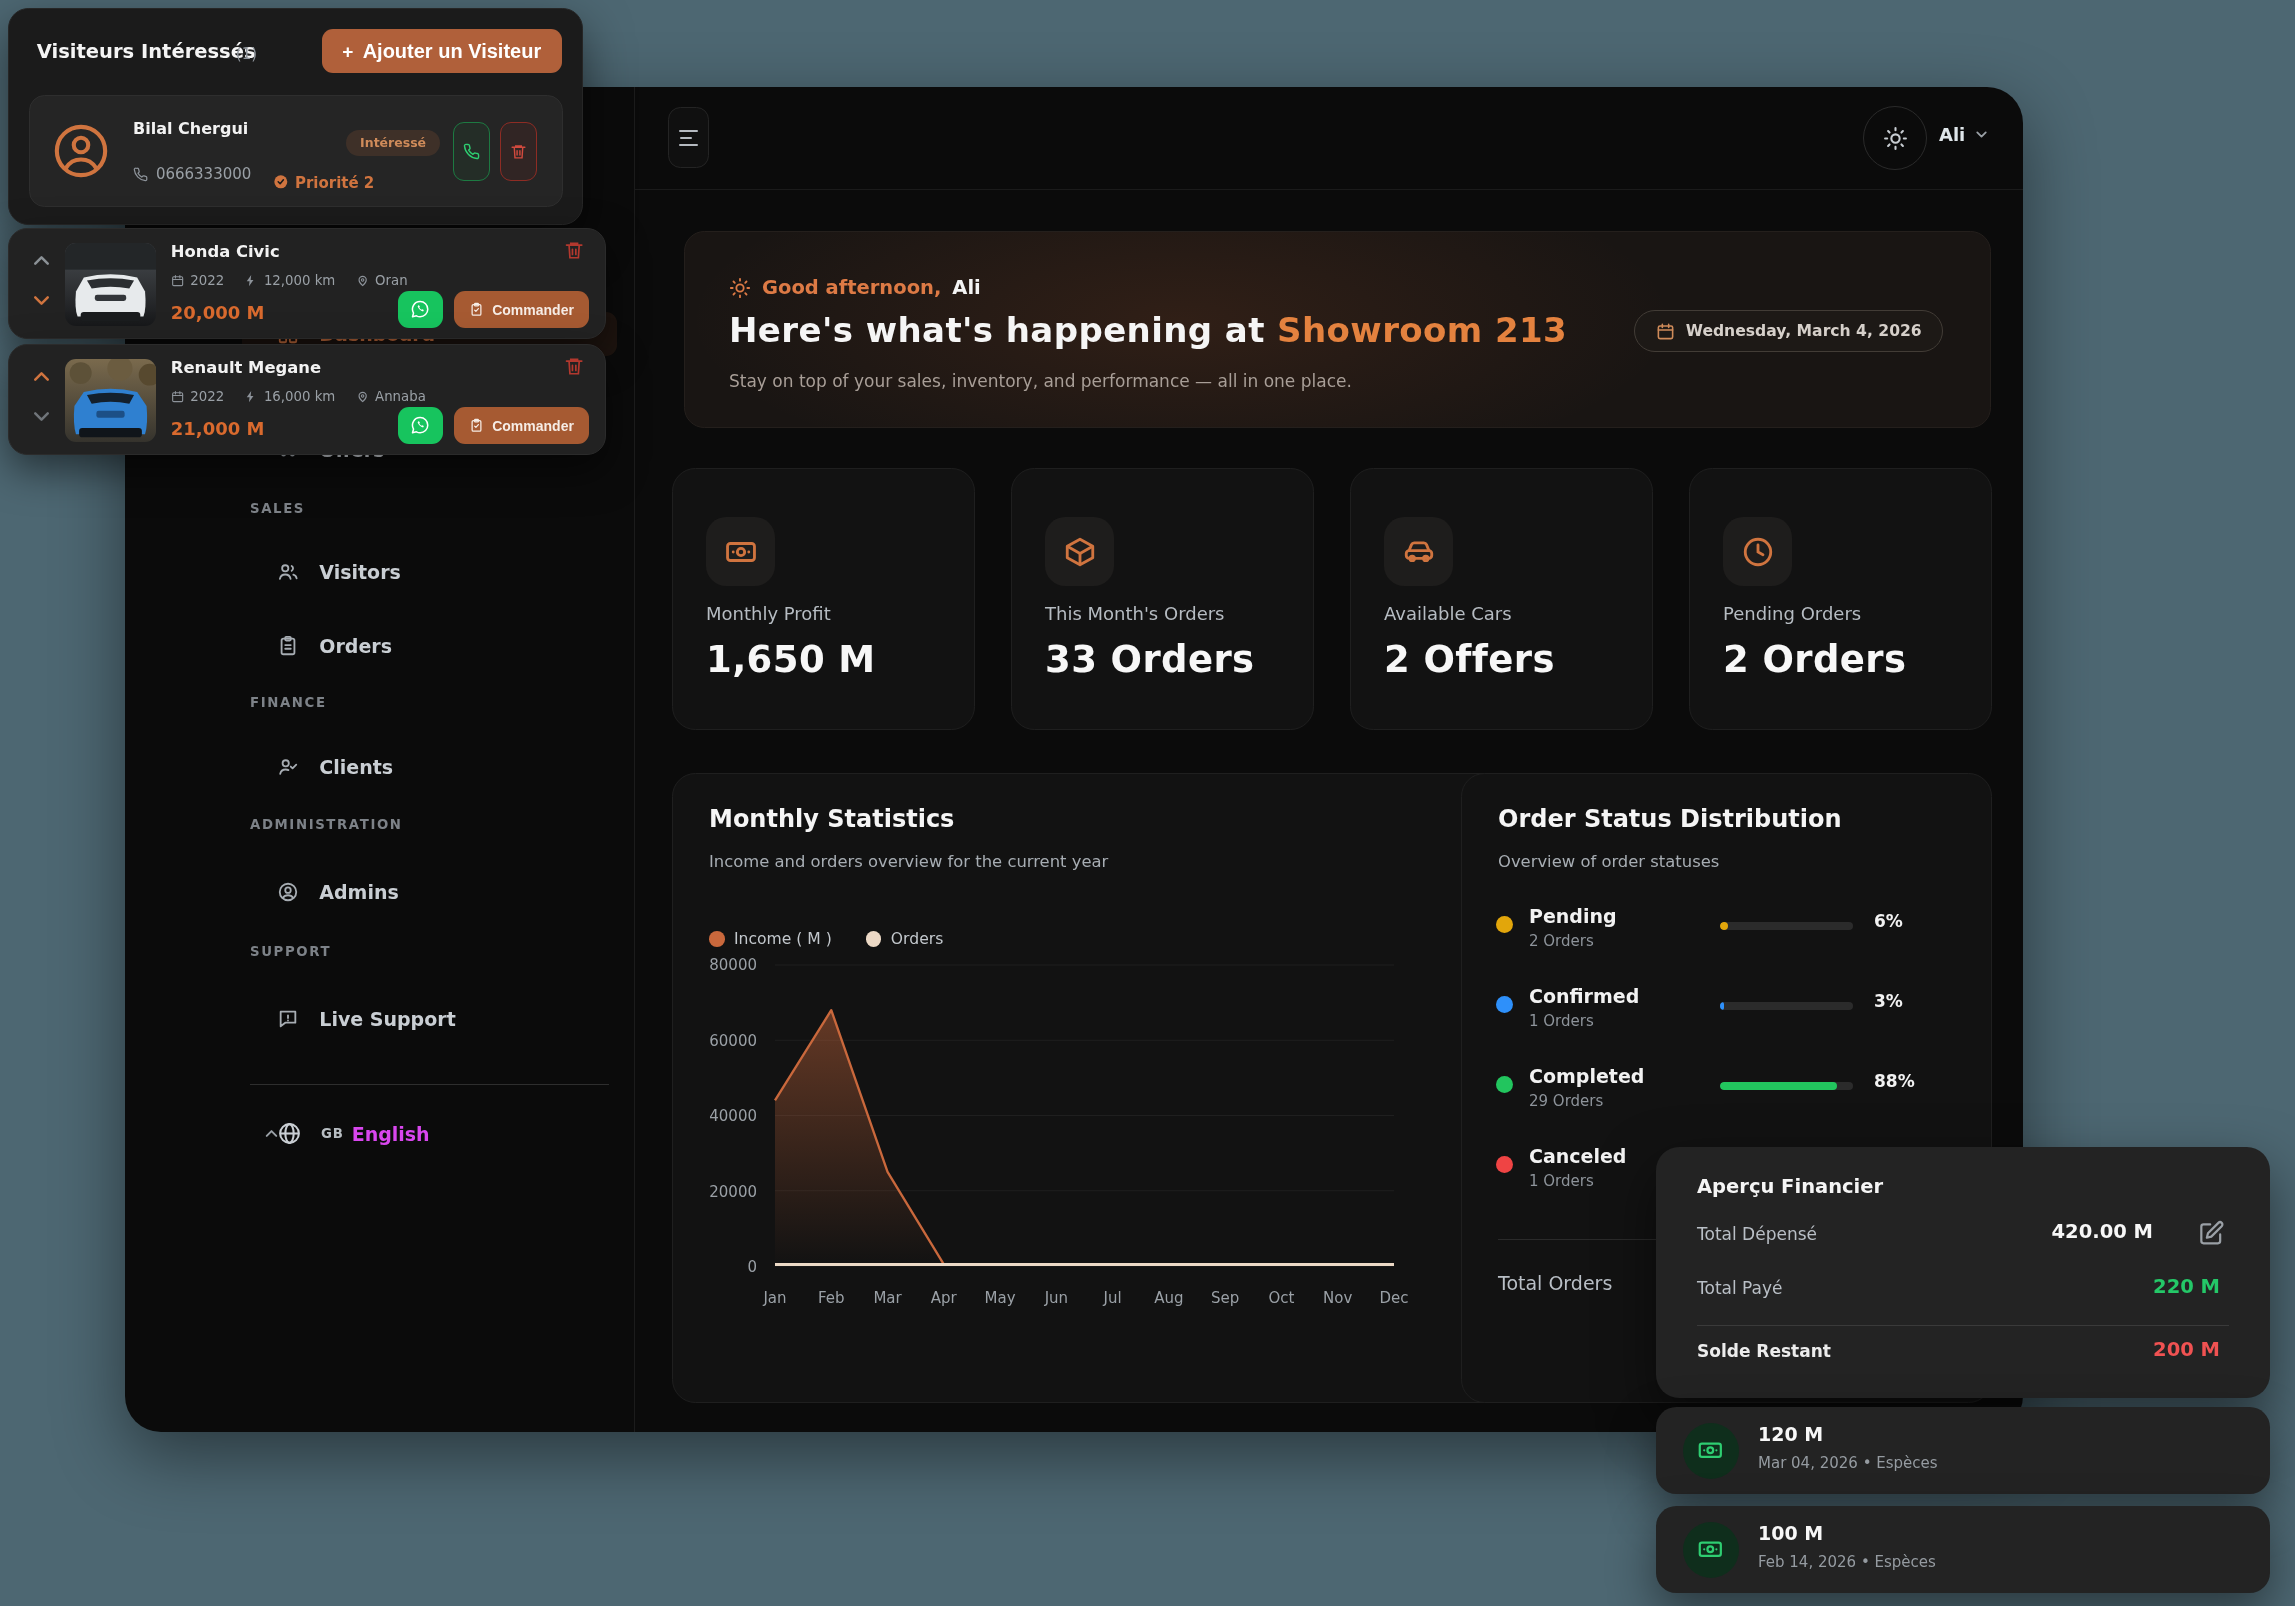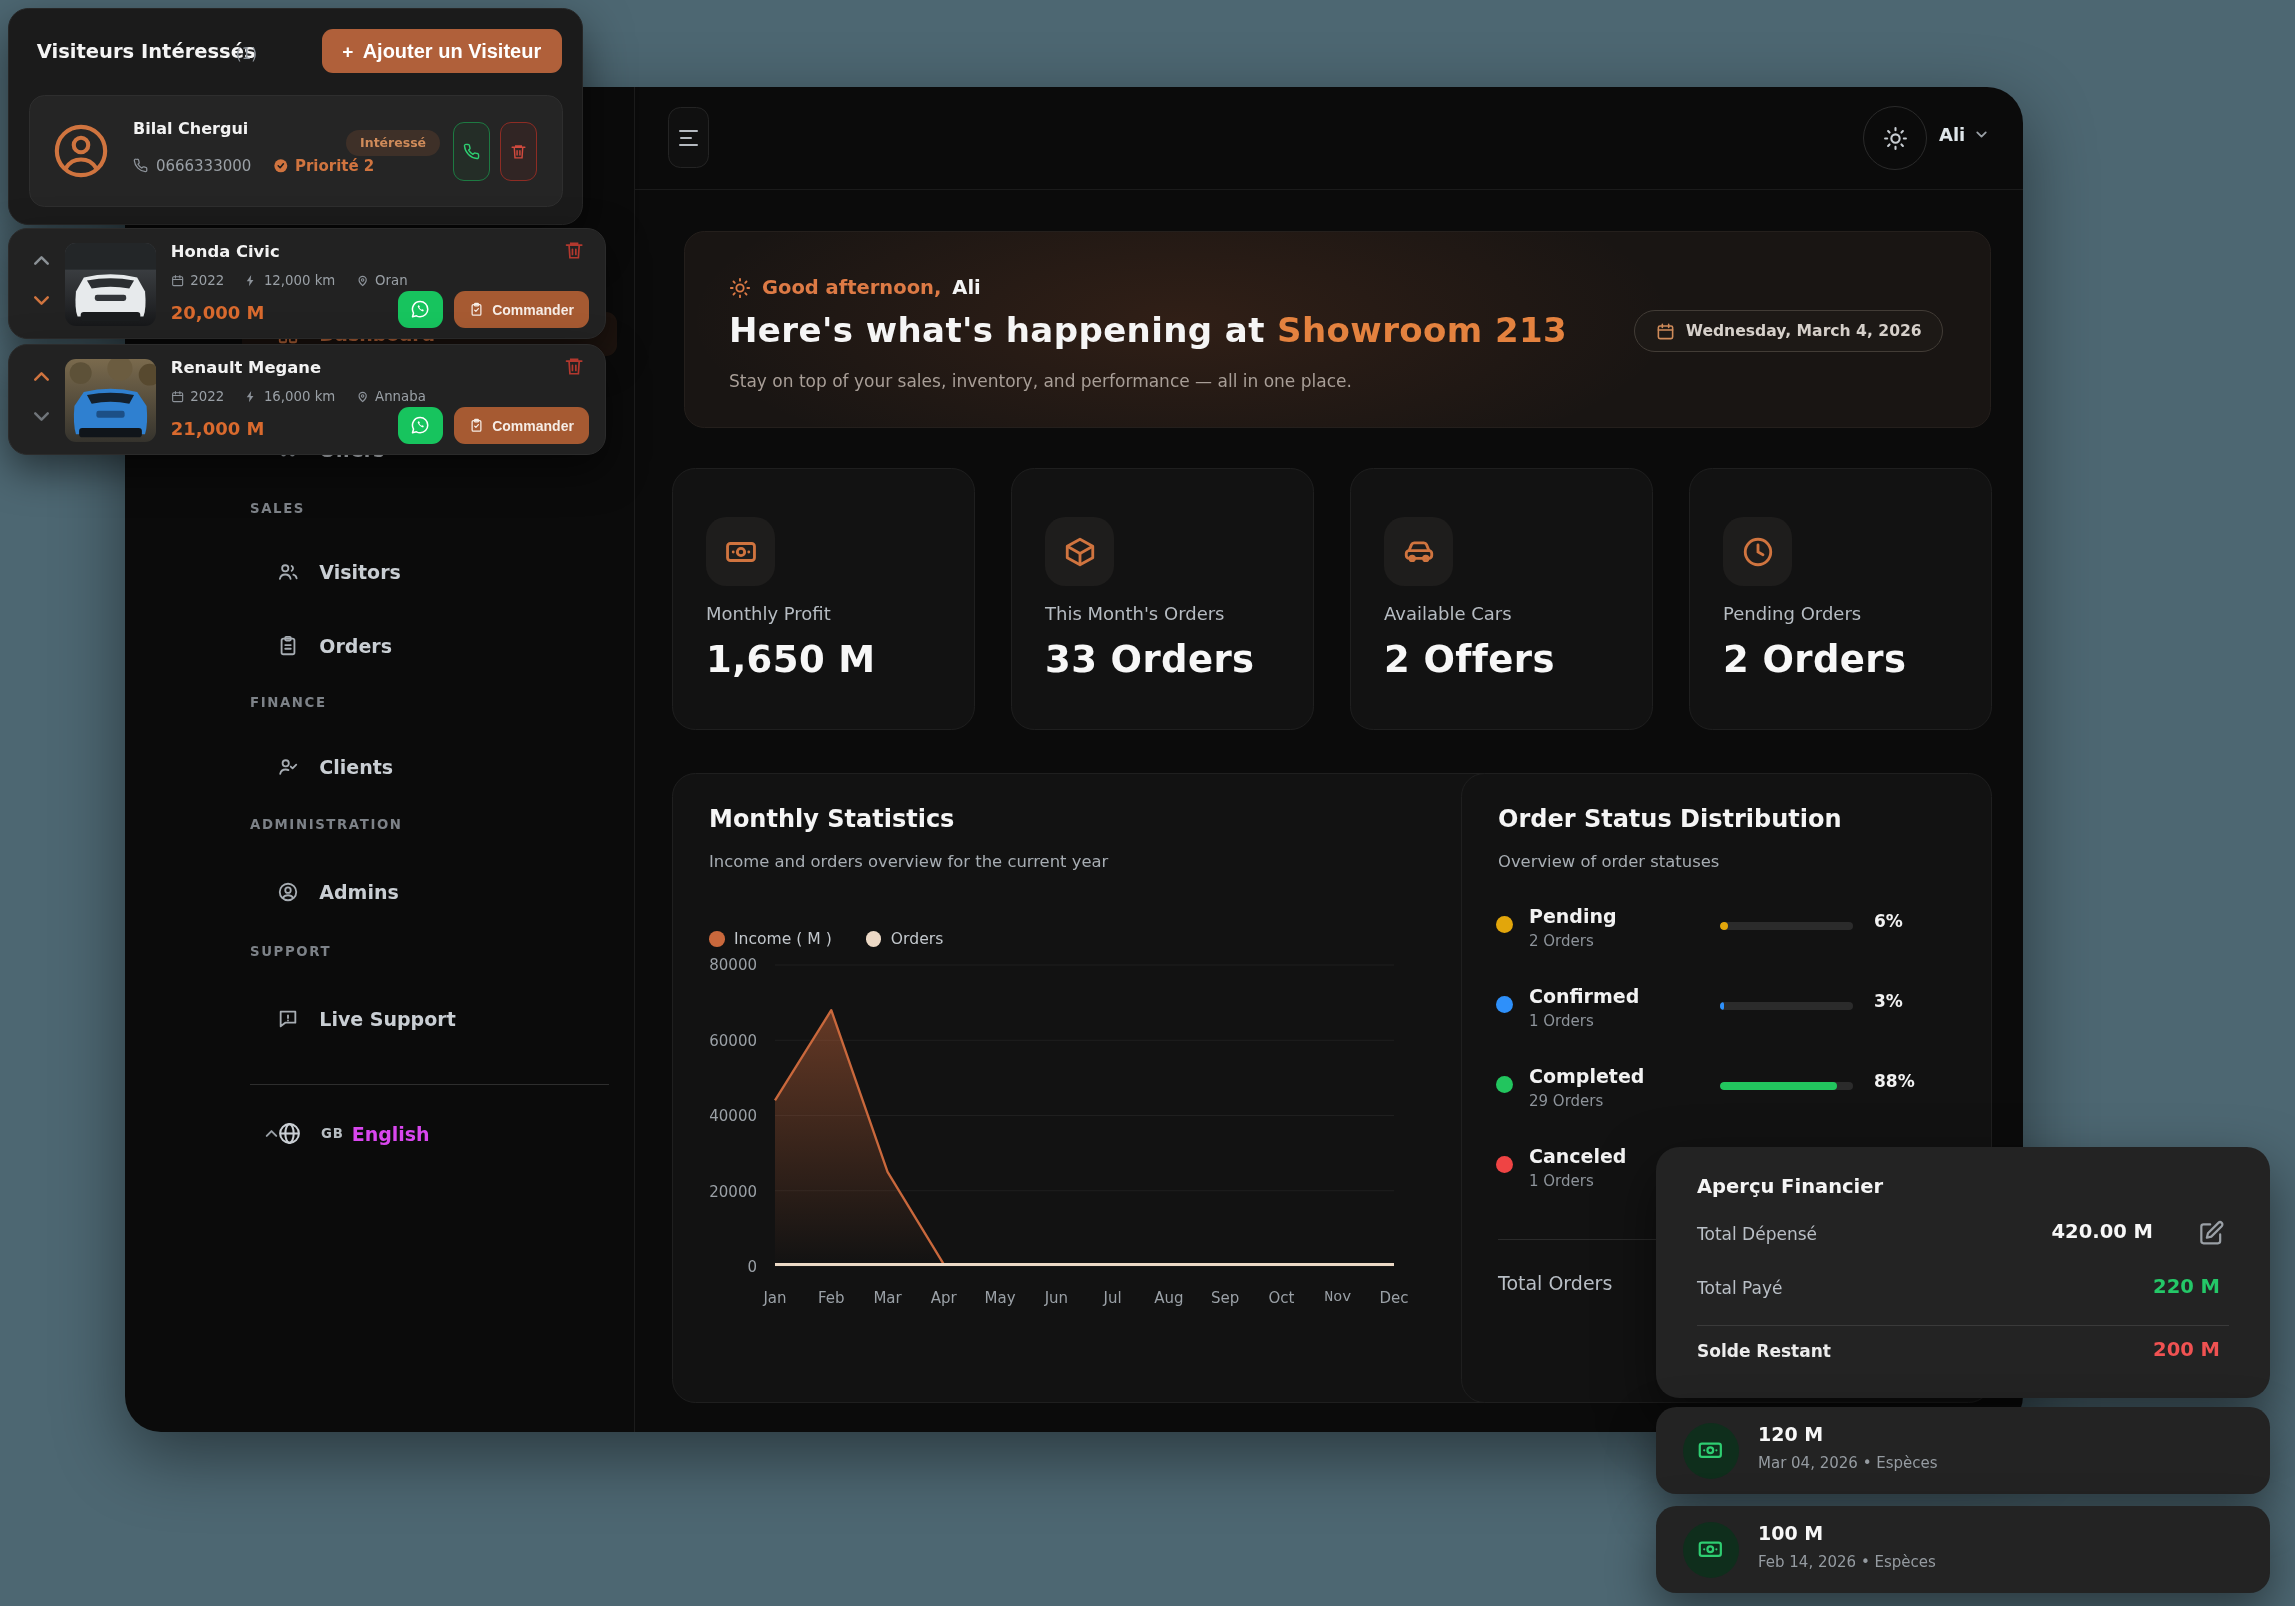--- a/index.html
+++ b/index.html
@@ -123,21 +123,21 @@
   .addbtn .plus { font-size:19px; font-weight:600; line-height:1; }
   .addbtn .albl { font-size:20px; font-weight:700; }
   .vcard { position:absolute; left:20.3px; top:86px; width:534px; height:112px; background:#252525;
            border:0.8px solid #2e2e2e; border-radius:15.6px; }
   .avatar { position:absolute; left:22px; top:26.6px; width:58px; height:58px; color:#d0743f; }
   .avatar svg { width:100%; height:100%; }
   .vname { position:absolute; left:103px; top:23.4px; font-size:16px; font-weight:700; color:#f2f2f2; }
   .vphone { position:absolute; left:103px; top:61px; display:flex; align-items:center; gap:7.8px; }
   .vphone svg { width:15px; height:15px; color:#8d939a; }
   .vphone .num { font-size:15px; color:#9aa0a6; }
-  .prio { display:flex; align-items:center; gap:6.2px; margin-left:14px; }
+  .prio { display:flex; align-items:flex-start; gap:6.2px; margin-left:14px;margin-top:17px; }
   .prio svg { width:15.6px; height:15.6px; color:#d0743f; }
   .prio span { font-size:15px; font-weight:700; color:#d0743f; }
   .vbadge { position:absolute; right:122px; top:34px; padding:5.5px 14px; border-radius:780px;
             background:rgba(208,116,63,.15); color:#cf8b5a; font-size:12.5px; font-weight:700; }
   .sqbtn { position:absolute; top:26.6px; width:37px; height:59px; border-radius:11px; display:flex;
            align-items:center; justify-content:center; cursor:pointer; background:transparent; }
   .sqbtn svg { width:17px; height:17px; }
   .callbtn { right:72px; border:1.6px solid #1d7a42; background:rgba(23,143,64,.08); color:#2ece71; }
   .delbtn  { right:25px; border:1.6px solid #8e2c24; background:rgba(160,40,32,.10); color:#d24a3e; }
 
@@ -385,21 +385,21 @@
           <span style="left: 0%;">Jan</span>
           <span style="left: 9.09091%;">Feb</span>
           <span style="left: 18.1818%;">Mar</span>
           <span style="left: 27.2727%;">Apr</span>
           <span style="left: 36.3636%;">May</span>
           <span style="left: 45.4545%;">Jun</span>
           <span style="left: 54.5455%;">Jul</span>
           <span style="left: 63.6364%;">Aug</span>
           <span style="left: 72.7273%;">Sep</span>
           <span style="left: 81.8182%;">Oct</span>
-          <span style="left: 90.9091%; font-family: Liberation Mono, monospace;">Nov</span>
+          <span style="left: 90.9091%;">Nov</span>
           <span style="left: 100%;">Dec</span>
         </div>
     </div>
 
     <div class="panel" style="left:1336px; width:531px;">
       <div class="ptitle">Order Status Distribution</div>
       <div class="psub">Overview of order statuses</div>
 
       <div class="srow" style="top:131px;">
         <span class="dot" style="background: rgb(226, 166, 11);"></span>

